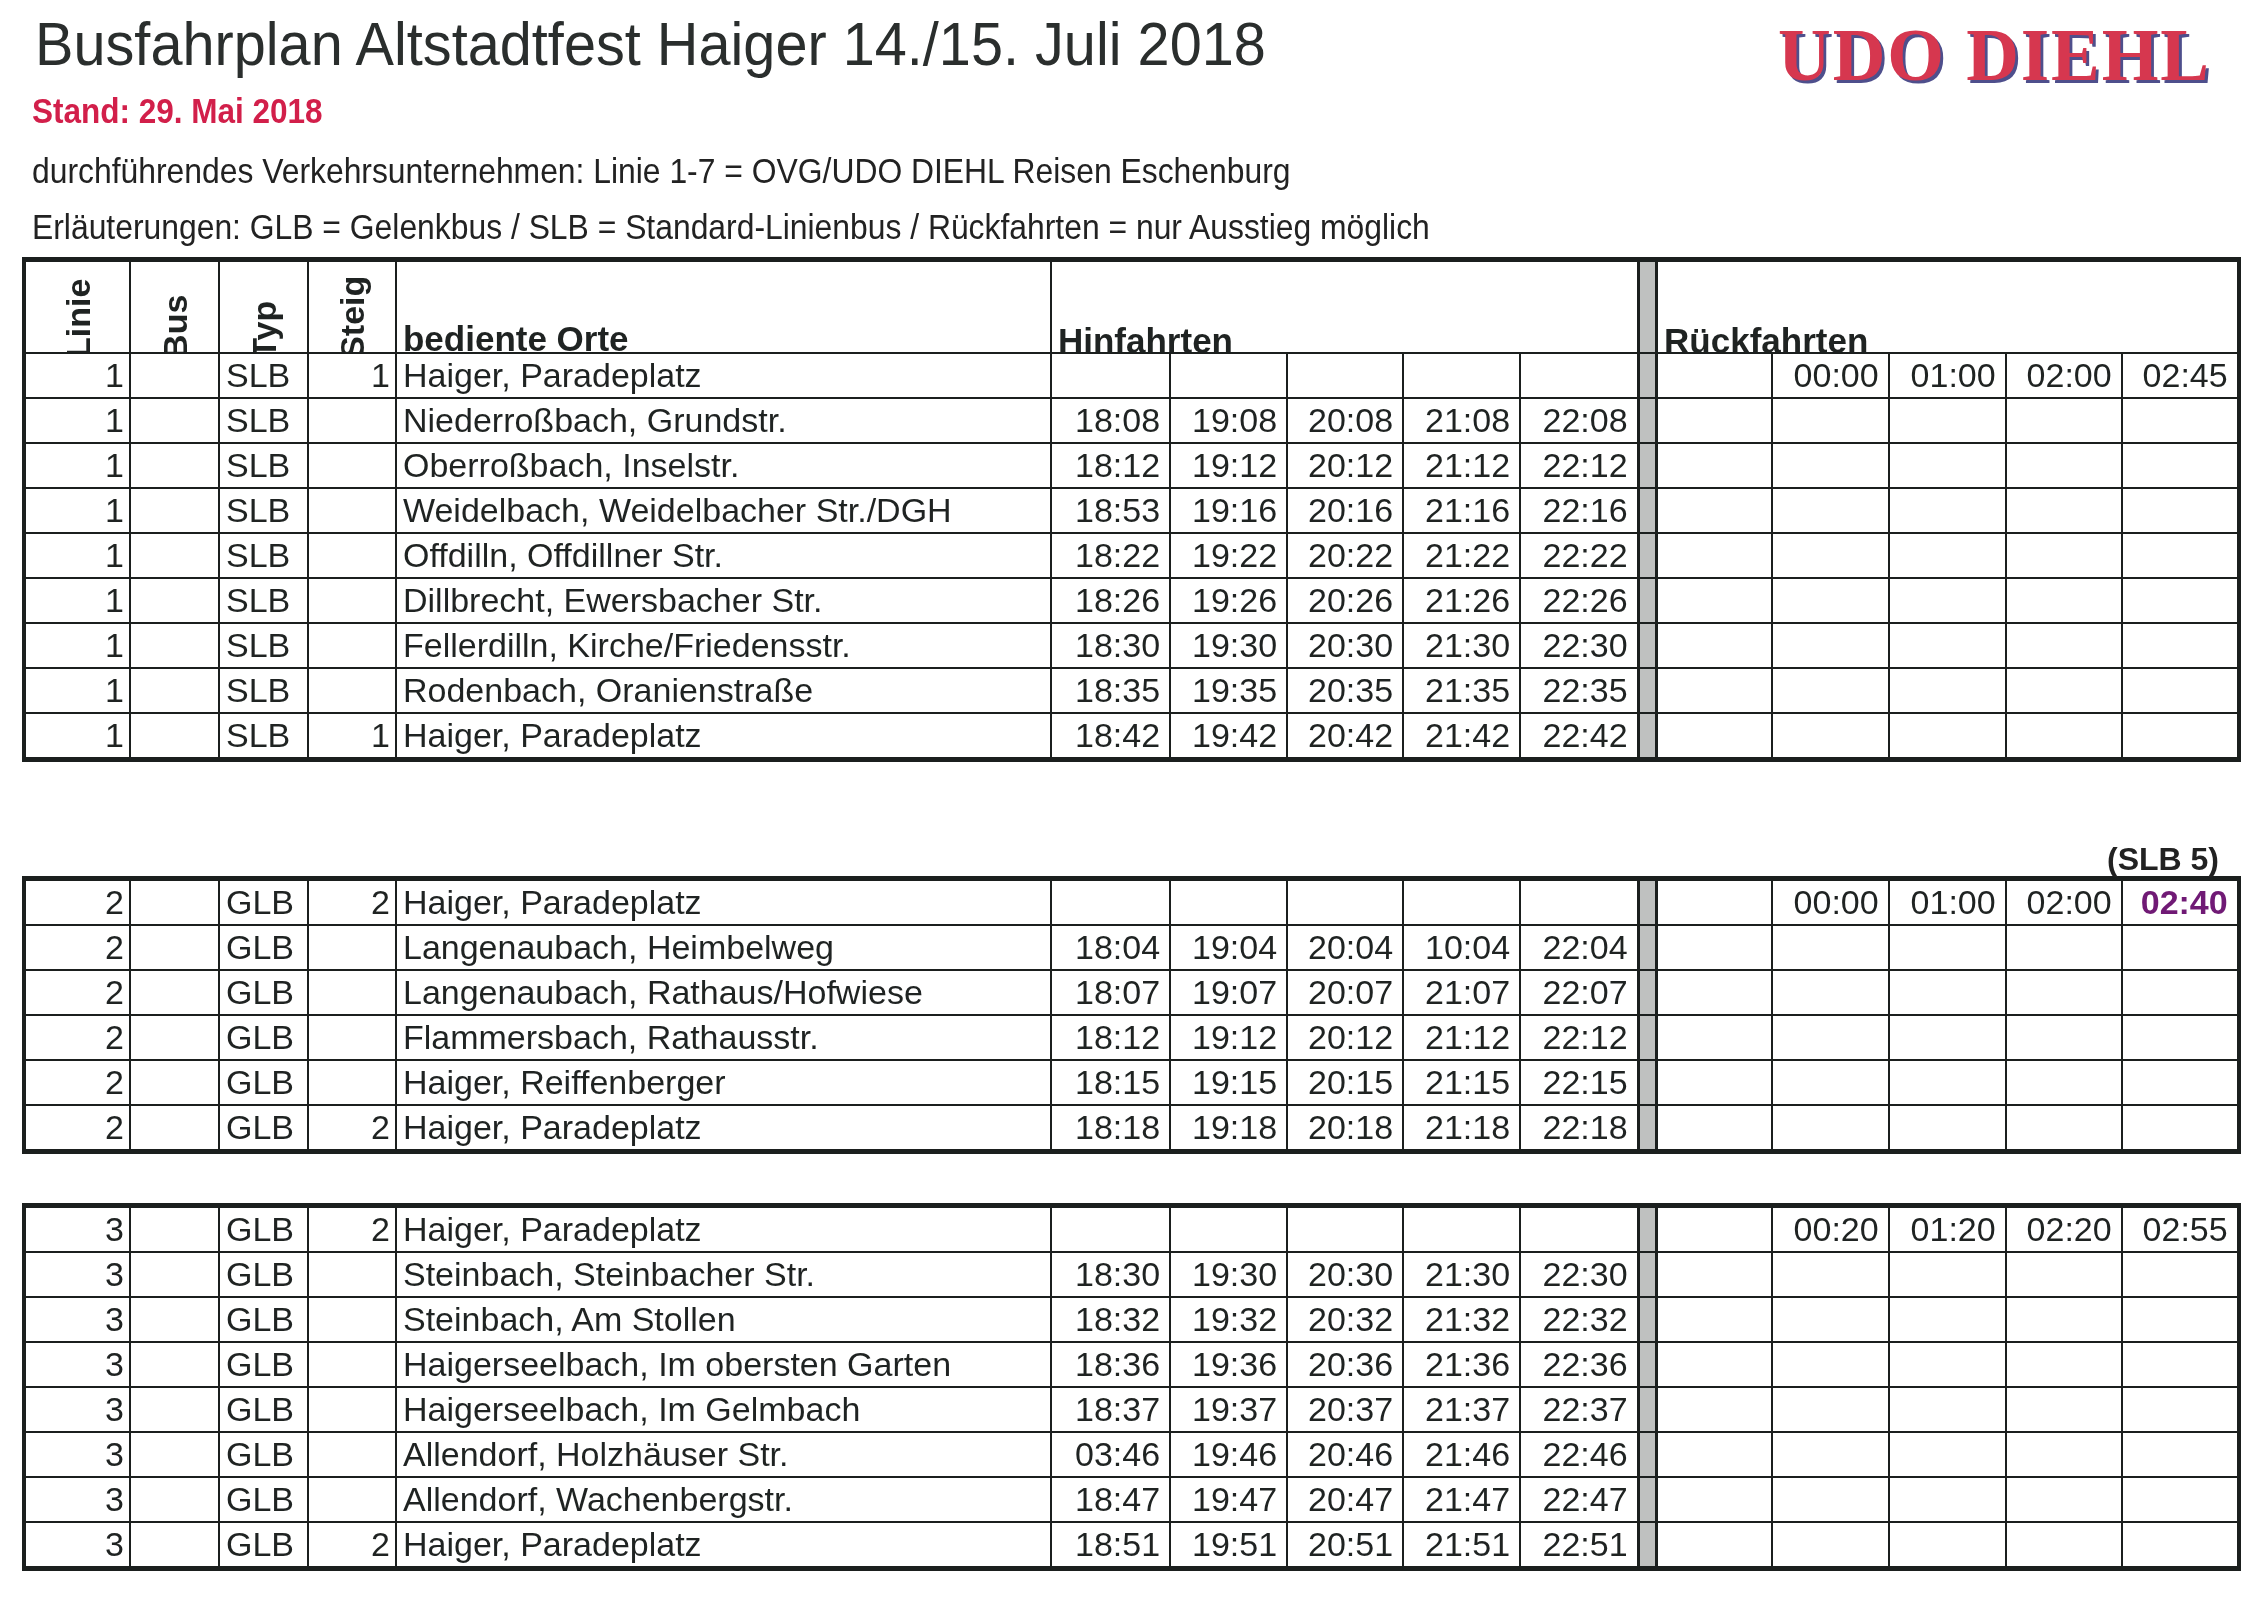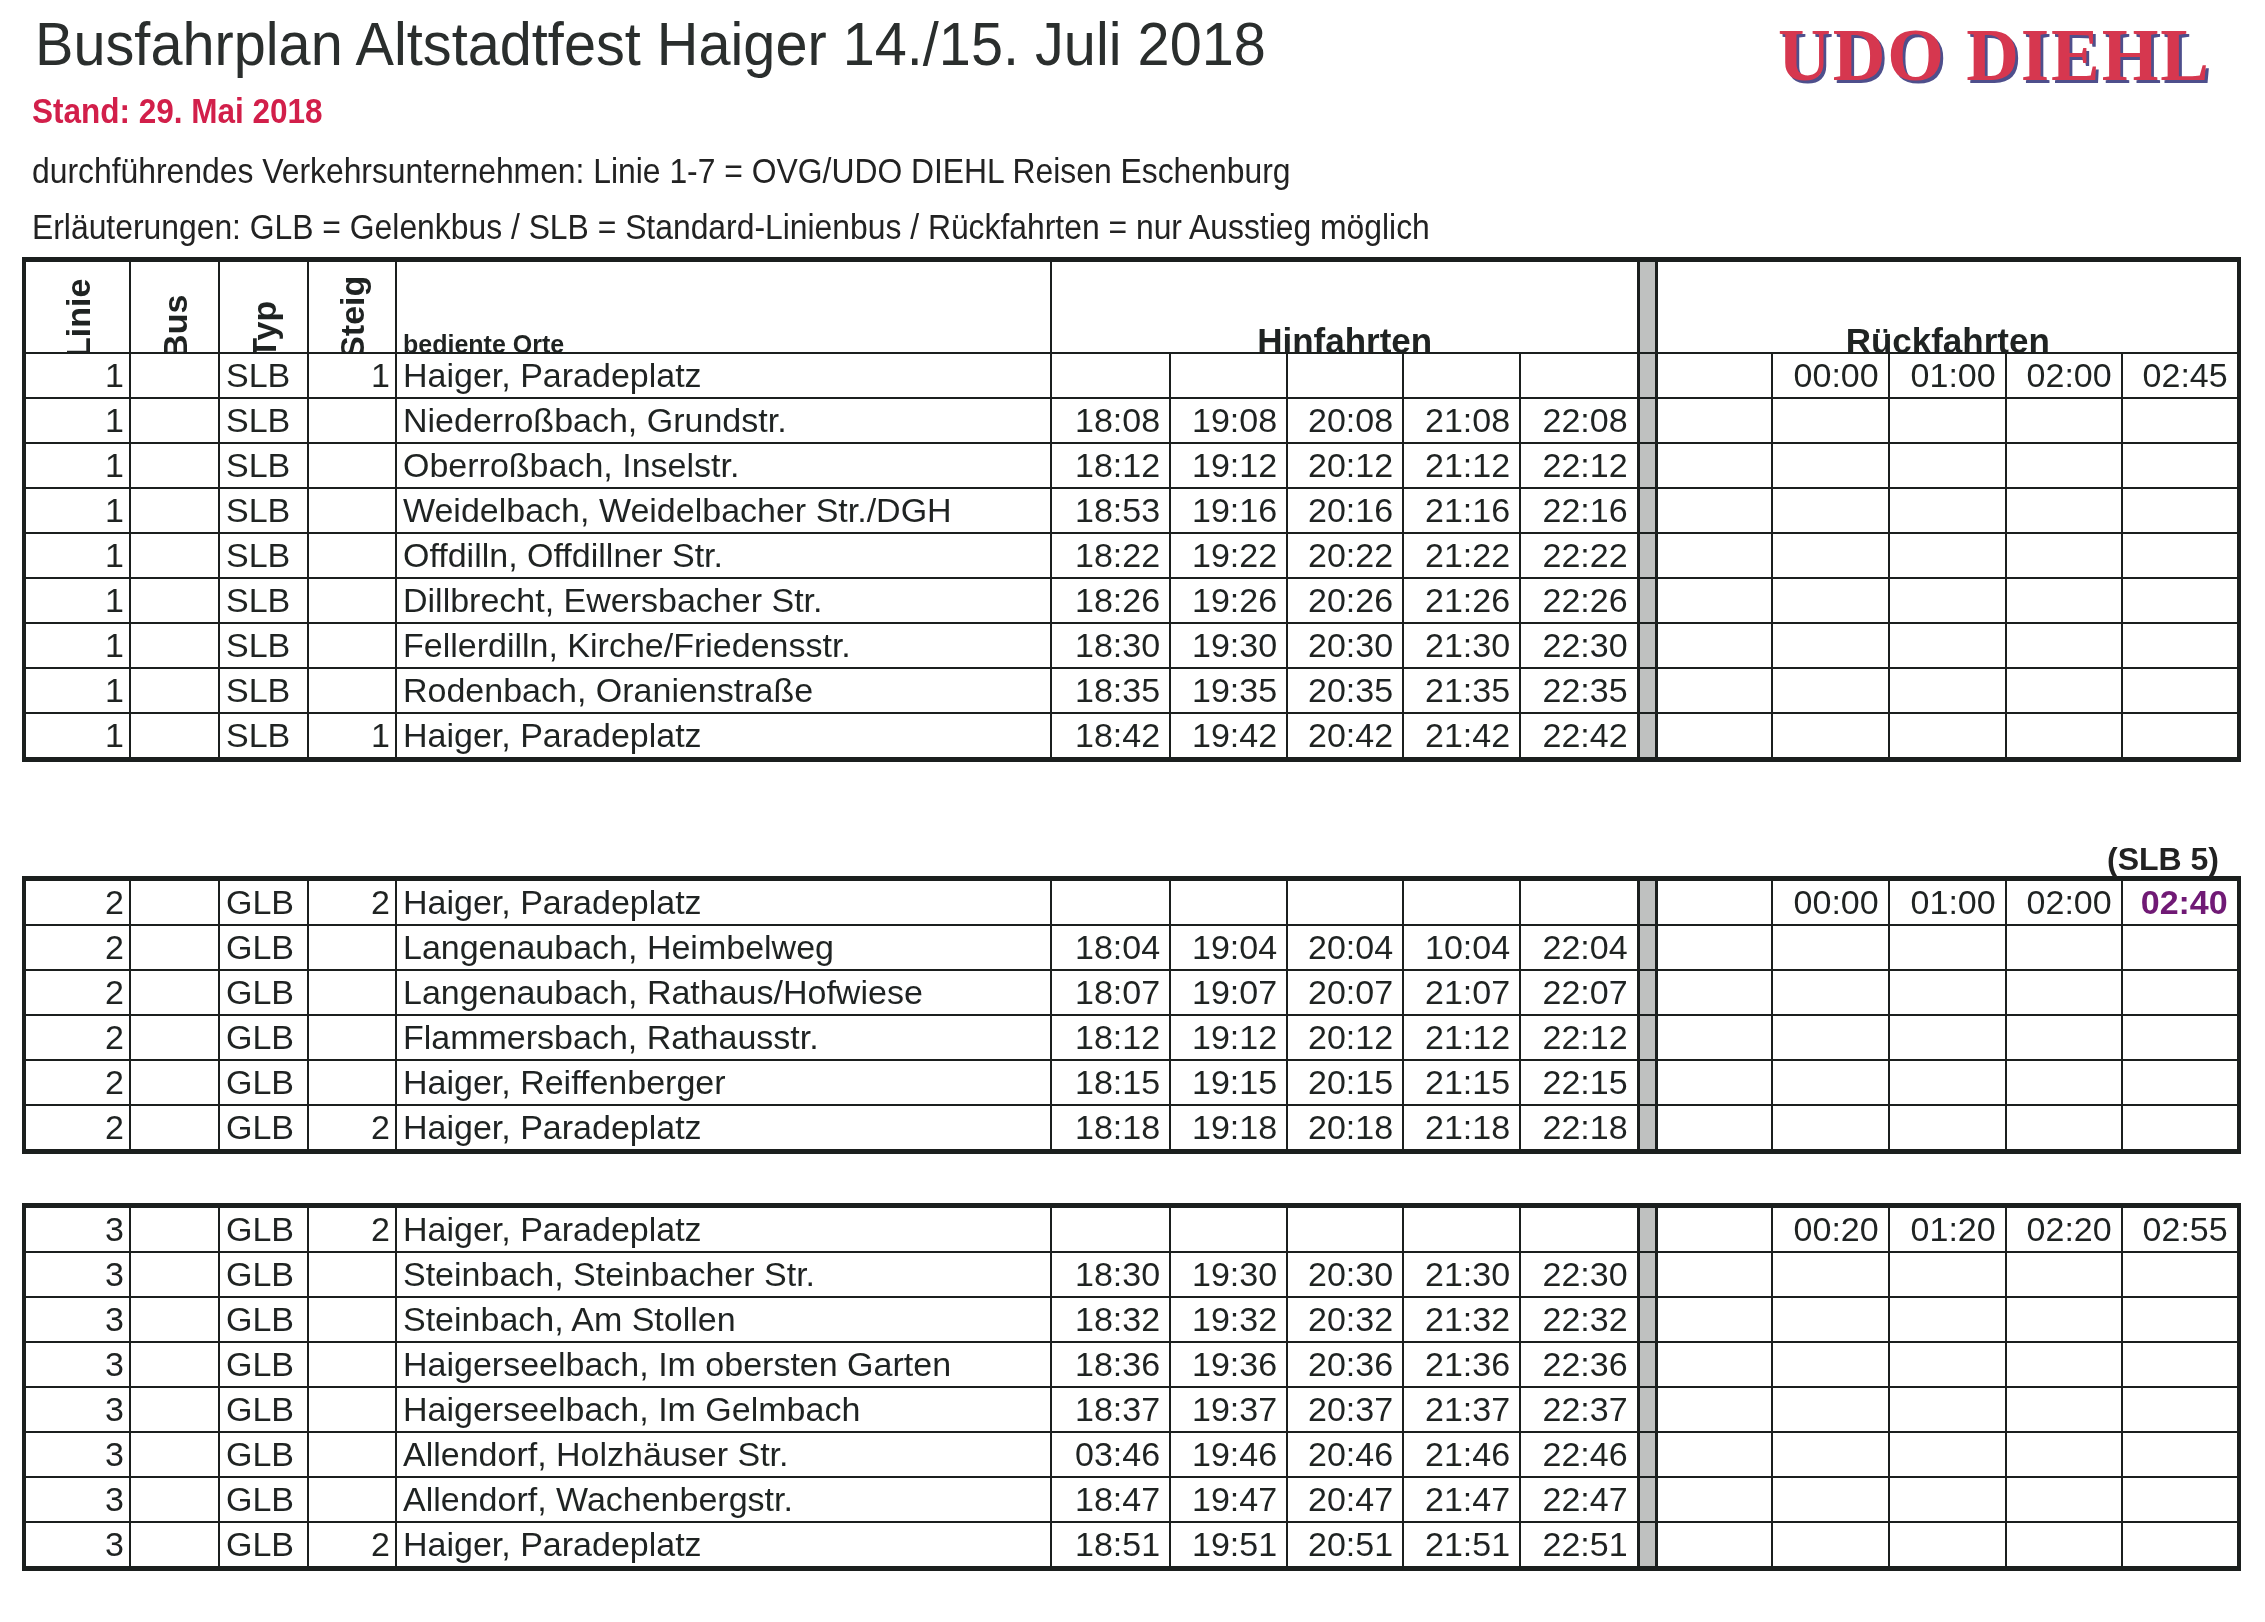--- a/index.html
+++ b/index.html
@@ -20,22 +20,22 @@
   .tbl .ort { text-align:left; }
   .tbl .time { text-align:right; padding-right:9.3px; }
   .tbl .sep { background:#bfc1c0; border-left:3.7px solid #1b1f1e; border-right:3.7px solid #1b1f1e; padding:0; }
   .tbl tr.top td { border-top:5.6px solid #1b1f1e; }
   .tbl tr.bottom td { border-bottom:5.6px solid #1b1f1e; }
   .tbl td.first { border-left:4.7px solid #1b1f1e; }
   .tbl td.last { border-right:4.7px solid #1b1f1e; }
   .hdr td { height:97px; vertical-align:bottom; font-weight:bold; }
   .vert { writing-mode:vertical-rl; transform:rotate(180deg); font-size:34px; font-weight:bold; display:inline-block; line-height:1; padding-bottom:3.7px; }
   .hdr .vcell { text-align:center; vertical-align:bottom; padding:0; }
-  .hdr .orte-h { font-size:25px; padding-bottom:7.5px; }
-  .hdr .group-h { text-align:center; font-size:35px; padding-bottom:5.6px; }
+  .hdr .orte-h { font-size:35px; padding-bottom:7.5px; }
+  .hdr .group-h { font-size:35px; padding-bottom:5.6px; }
   .red { color:#701a75; font-weight:bold; }
   .note { position:absolute; left:2107px; top:841px; font-size:32px; font-weight:bold; color:#222; }
 </style>
 </head>
 <body>
 
 <div class="title">Busfahrplan Altstadtfest Haiger 14./15. Juli 2018</div>
 <div class="stand">Stand: 29. Mai 2018</div>
 <div class="line1">durchführendes Verkehrsunternehmen: Linie 1-7 = OVG/UDO DIEHL Reisen Eschenburg</div>
 <div class="line2">Erläuterungen: GLB = Gelenkbus / SLB =  Standard-Linienbus / Rückfahrten = nur Ausstieg möglich</div>

